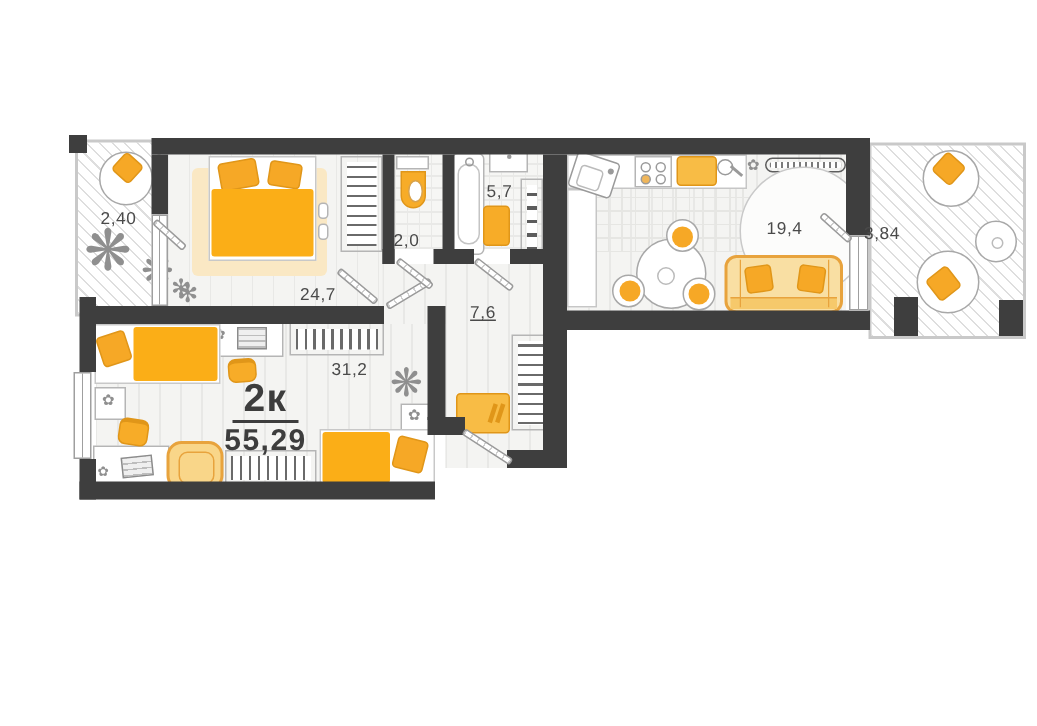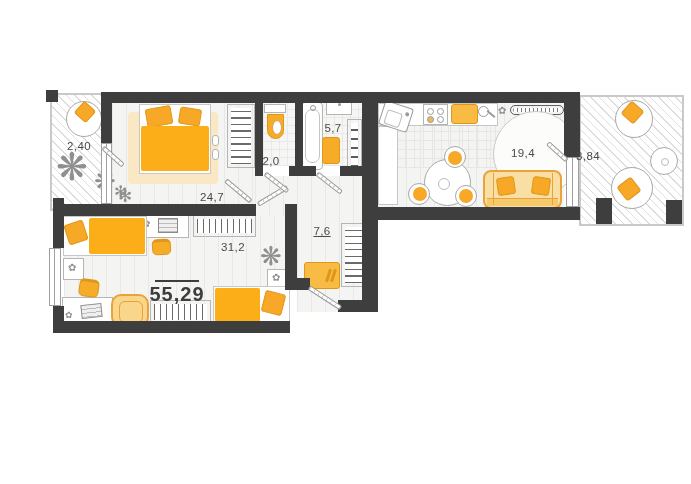--- a/index.html
+++ b/index.html
@@ -194,21 +194,22 @@
   <div class="leaf" style="left:265px;top:171px;width:29px;transform:rotate(38deg);"></div>
   <div class="leaf" style="left:317px;top:171px;width:31px;transform:rotate(38deg);"></div>
   <div class="leaf" style="left:103px;top:145px;width:27px;transform:rotate(42deg);"></div>
   <div class="leaf" style="left:309px;top:285px;width:38px;transform:rotate(33deg);"></div>
   <div class="leaf" style="left:567px;top:158px;width:26px;transform:rotate(-138deg);"></div>
 
   <div class="label" style="left:58px;top:139px;width:42px;">2,40</div>
   <div class="label" style="left:192px;top:190px;width:40px;">24,7</div>
   <div class="label" style="left:255px;top:154px;width:32px;">2,0</div>
   <div class="label" style="left:317px;top:121px;width:32px;">5,7</div>
-  <div class="label" style="left:305px;top:224px;width:34px;text-decoration:underline;">7,6</div>
+  <div class="label" style="left:305px;top:202px;width:34px;text-decoration:underline;">7,6</div>
   <div class="label" style="left:211px;top:240px;width:44px;">31,2</div>
   <div class="label" style="left:502px;top:146px;width:42px;">19,4</div>
   <div class="label" style="left:567px;top:149px;width:42px;">3,84</div>
 
+  <div class="title-big" style="left:149px;top:252px;width:56px;">2к</div>
   <div class="title-line" style="left:155px;top:280px;width:44px;"></div>
   <div class="title-area" style="left:147px;top:284px;width:60px;">55,29</div>
 
 </div>
 
 </body></html>

